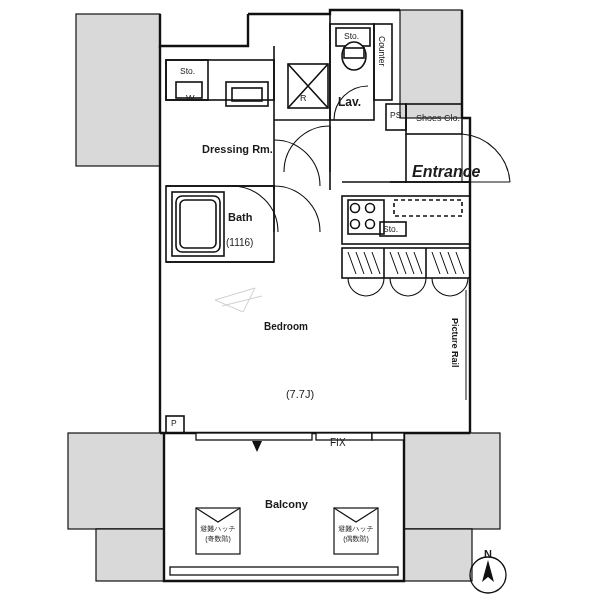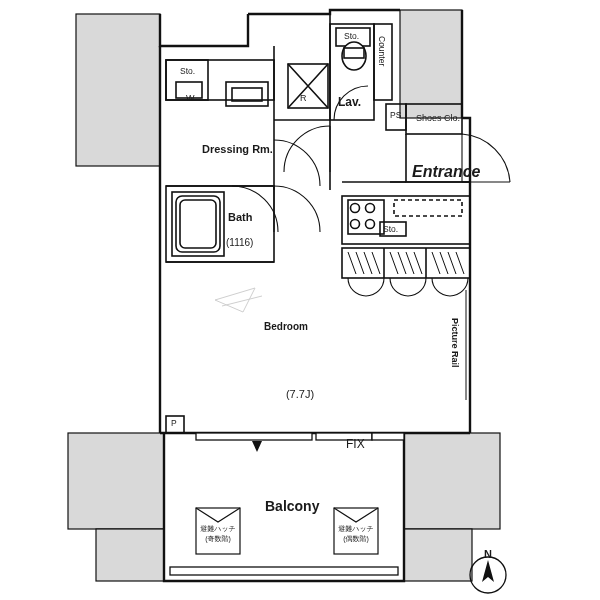--- a/index.html
+++ b/index.html
@@ -160,41 +160,41 @@
 
 <div class="lbl" style="left:190px;top:143px;font-size:11px;font-weight:bold;padding-left:12px;">Dressing Rm.</div>
 
 <div class="lbl" style="left:228px;top:211px;font-size:11px;font-weight:bold;">Bath</div>
 <div class="lbl" style="left:226px;top:237px;font-size:10px;">(1116)</div>
 
 <div class="lbl" style="left:338px;top:95px;font-size:12px;font-weight:bold;">Lav.</div>
 
 <div class="lbl" style="left:412px;top:163px;font-size:16px;font-weight:bold;font-style:italic;">Entrance</div>
 
-<div class="lbl" style="left:265px;top:498px;font-size:14px;font-weight:bold;text-align:right;">Balcony</div>
+<div class="lbl" style="left:265px;top:498px;font-size:11px;font-weight:bold;text-align:right;">Balcony</div>
 
 <div class="lbl" style="left:416px;top:113px;font-size:9px;">Shoes Clo.</div>
 
 <div class="lbl" style="left:344px;top:31px;font-size:8.5px;">Sto.</div>
 
 <div class="lbl" style="left:180px;top:66px;font-size:8.5px;">Sto.</div>
 
 <div class="lbl" style="left:383px;top:224px;font-size:8.5px;">Sto.</div>
 
 <div class="lbl" style="left:186px;top:93px;font-size:9px;">W</div>
 
 <div class="lbl" style="left:300px;top:93px;font-size:9px;">R</div>
 
 <div class="lbl" style="left:390px;top:110px;font-size:8.5px;">PS</div>
 
 <div class="lbl vert" style="left:377px;top:36px;font-size:8.5px;">Counter</div>
 
 <div class="lbl vert" style="left:450px;top:318px;font-size:9px;font-weight:bold;">Picture Rail</div>
 
-<div class="lbl" style="left:346px;top:437px;font-size:12px;">FIX</div>
+<div class="lbl" style="left:330px;top:437px;font-size:10px;">FIX</div>
 
 <div class="lbl" style="left:171px;top:418px;font-size:8.5px;">P</div>
 
 <div class="lbl" style="left:218px;top:524px;transform:translate(-50%,0);font-size:7px;">避難ハッチ</div>
 <div class="lbl" style="left:218px;top:534px;transform:translate(-50%,0);font-size:7px;">(奇数階)</div>
 
 <div class="lbl" style="left:356px;top:524px;transform:translate(-50%,0);font-size:7px;">避難ハッチ</div>
 <div class="lbl" style="left:356px;top:534px;transform:translate(-50%,0);font-size:7px;">(偶数階)</div>
 
 <div class="lbl" style="left:484px;top:548px;font-size:11px;font-weight:bold;">N</div>

